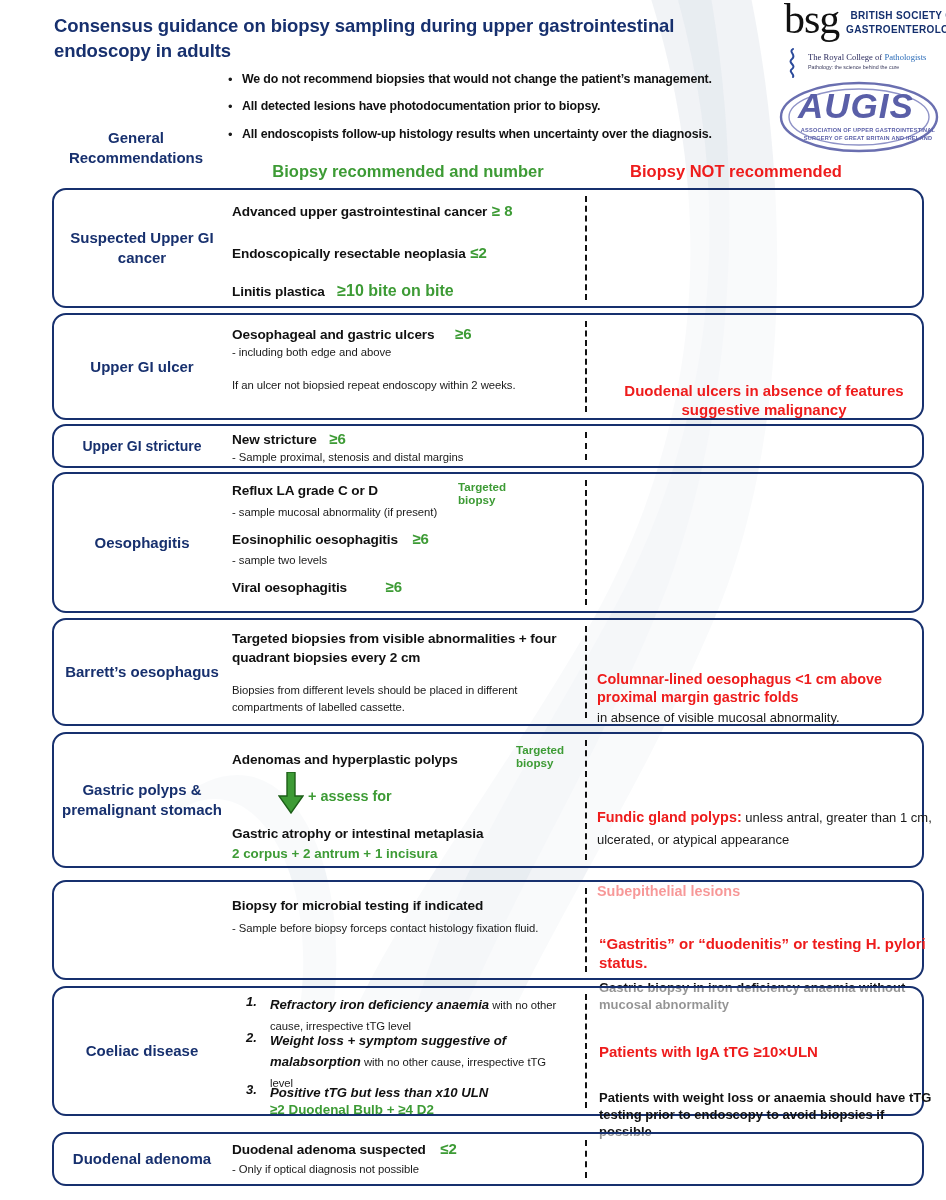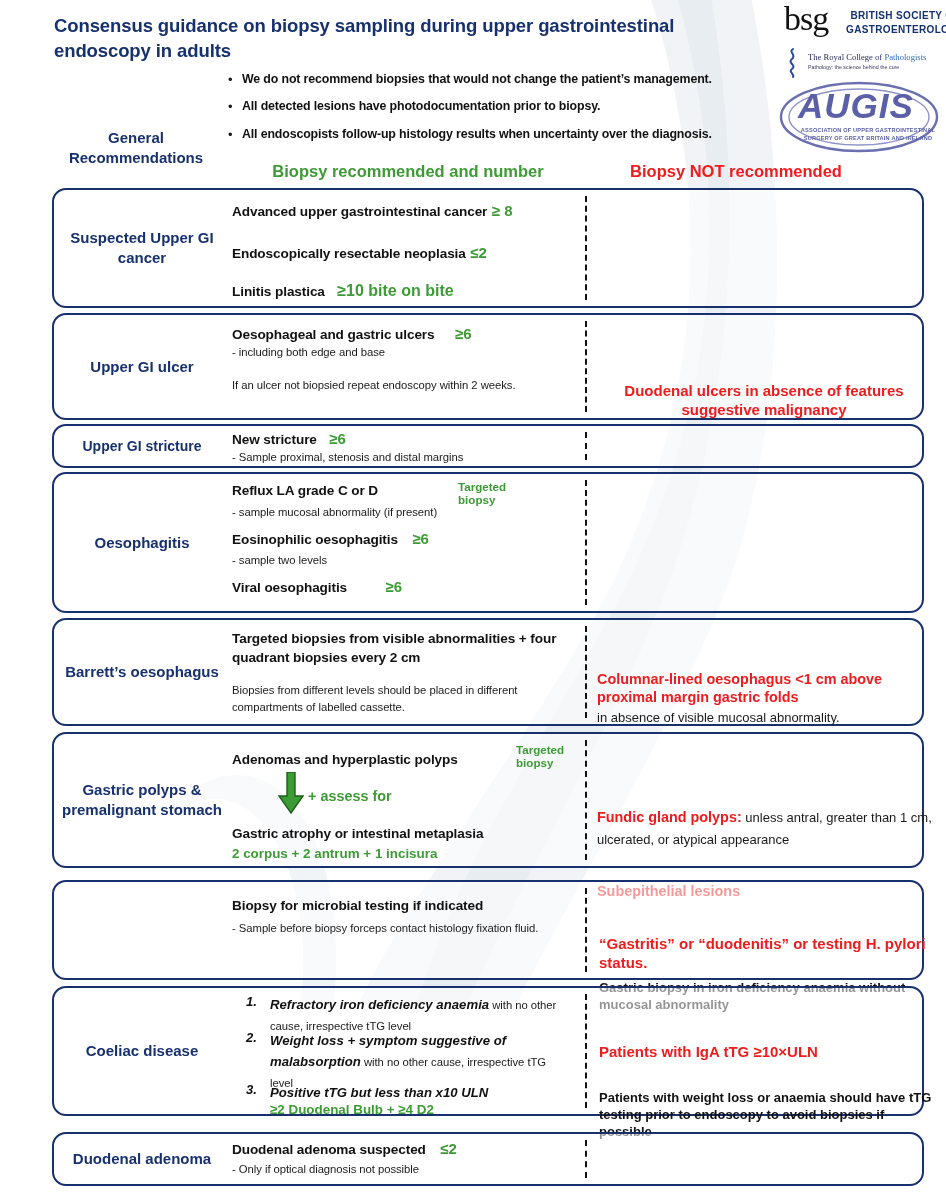--- a/index.html
+++ b/index.html
@@ -28,21 +28,21 @@
     margin-top:44px;
   }
   .bullets { position:absolute; left:228px; top:72px; width:560px; }
   .bullet { display:flex; align-items:flex-start; margin-bottom:11px; }
   .bullet .dot { width:14px; flex:0 0 14px; font-size:13px; color:#1a1a1a; line-height:1.25; }
   .bullet .btxt { font-size:12.4px; color:#111; font-weight:bold; line-height:1.25; letter-spacing:-0.15px; }
 
   
   .logos { position:absolute; right:4px; top:2px; width:166px; height:152px; }
   .logo-bsg { position:absolute; left:8px; top:0px; width:160px; height:42px; }
-  .bsg-mark { position:absolute; left:0; top:0px; font-size:34px; line-height:34px; font-weight:300;
+  .bsg-mark { position:absolute; left:0; top:0px; font-size:42px; line-height:34px; font-weight:300;
               color:#111; font-family:"Liberation Serif", serif; letter-spacing:-1px; }
   .bsg-txt { position:absolute; left:62px; top:7px; font-size:10px; font-weight:bold; color:#15306e;
              letter-spacing:0.35px; line-height:1.35;text-align:center; }
   .logo-rcp { position:absolute; left:8px; top:46px; width:158px; height:34px; }
   .rcp-mark { position:absolute; left:0; top:0; width:18px; height:30px; }
   .rcp-t1 { position:absolute; left:24px; top:4px; font-size:8.6px; color:#2b2b5e; white-space:nowrap;
             font-family:"Liberation Serif", serif; }
   .rcp-t1 .pa { color:#2b6cb8; }
   .rcp-t2 { position:absolute; left:24px; top:16px; font-size:5.3px; color:#3a3a5c; white-space:nowrap; }
   .logo-augis { position:absolute; left:0px; top:78px; width:166px; height:74px; }
@@ -174,21 +174,21 @@
     </div>
 
     <div class="row" style="top:313px; height:107px;">
       <div class="cat">Upper GI ulcer</div>
       <div class="divider"></div>
       <div class="mid">
         <div class="ln" style="left:0px; top:10px;">
           <span class="b">Oesophageal and gastric ulcers</span>
           <span class="grn" style="font-size:15px; margin-left:16px">≥6</span>
         </div>
-        <div class="ln sub" style="left:0px; top:31px;">- including both edge and base</div>
+        <div class="ln sub" style="left:0px; top:31px;">- including both edge and above</div>
         <div class="ln sub" style="left:0px; top:62px; width:312px; line-height:1.45;">If an ulcer not biopsied repeat endoscopy within 2 weeks.</div>
       </div>
       <div class="right">
         <div class="ln redtxt" style="left:8px; top:26px; width:330px; text-align:center; font-size:15px;">Duodenal ulcers in absence of features suggestive malignancy</div>
       </div>
     </div>
 
     <div class="row" style="top:424px; height:44px;">
       <div class="cat small">Upper GI stricture</div>
       <div class="divider"></div>

